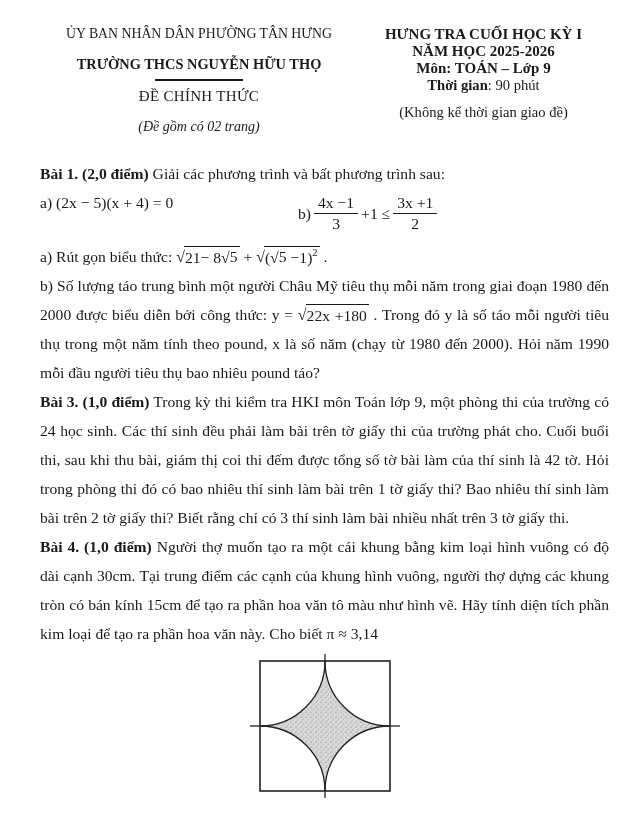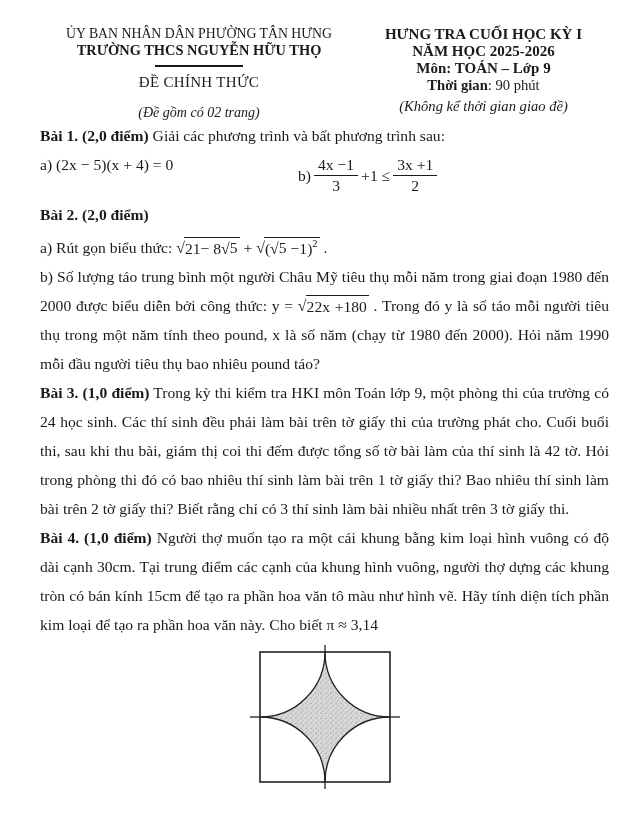--- a/index.html
+++ b/index.html
@@ -6,31 +6,31 @@
   body { font-family:"Liberation Serif", serif; color:#1a1a1a; }
   .page {
     position:relative; width:643px; height:838px; background:#ffffff;
     box-sizing:border-box; padding:26px 34px 0 40px; overflow:hidden;
   }
   
   .header { display:flex; }
   .h-left { width:318px; text-align:center; }
   .h-right { flex:1; text-align:center; }
   .org { font-size:13.8px; white-space:nowrap; }
-  .school { font-size:14.4px; font-weight:bold; margin-top:0; white-space:nowrap; }
+  .school { font-size:14.4px; font-weight:bold; margin-top:14px; white-space:nowrap; }
   .h-rule { width:88px; border-top:2px solid #1a1a1a; margin:6px auto 7px; }
   .official { font-size:15px; font-weight:normal; letter-spacing:.3px; }
   .pages { font-size:14px; font-style:italic; margin-top:14px; }
   .ht1,.ht2,.ht3 { font-weight:bold; font-size:15px; }
   .ht2,.ht3,.ht4 { margin-top:0; }
   .ht4 { font-size:14.6px; }
   .ht4 .bold { font-weight:bold; }
-  .ht5 { font-size:14.6px; font-style:italic; margin-top:4px; }
+  .ht5 { font-size:14.6px; margin-top:10px; }
   
-  .main { font-size:15.6px; line-height:29px; }
+  .main { margin-top:24px; font-size:15.6px; line-height:29px; }
   .para { margin:0; text-align:justify; }
   .para.left { text-align:left; }
   .bhead { font-weight:bold; }
   .it { }
   
   .formula-row { display:flex; height:50px; }
   .fa { width:258px; }
   .fb { display:flex; align-items:center; }
   .frac { display:inline-block; text-align:center; vertical-align:middle;
           line-height:1.12; margin:0 3px; }
@@ -80,21 +80,20 @@
             <span class="den">3</span>
           </span>
         <span>+1 ≤</span>
         <span class="frac">
             <span class="num">3x +1</span>
             <span class="den">2</span>
           </span>
       </div>
     </div>
 
-    <p class="para left"><span class="bhead">Bài 2. (2,0 điểm)</span></p>
 
     <p class="para left"><span>a) Rút gọn biểu thức:  </span><span class="sqrt"><span class="sq-sign">√</span><span class="rad"><span>21− 8</span><span class="sqrt"><span class="sq-sign">√</span><span class="irad">5</span></span></span></span><span> + </span><span class="sqrt"><span class="sq-sign">√</span><span class="rad"><span>(</span><span class="sqrt"><span class="sq-sign">√</span><span class="irad">5</span></span><span> −1)</span><sup class="pow">2</sup></span></span><span> .</span></p>
 
     <p class="para"><span>b) Số lượng táo trung bình một người Châu Mỹ tiêu thụ mỗi năm trong giai đoạn 1980 đến 2000 được biểu diễn bởi công thức:  </span><span class="sqrt"><span>y = </span><span class="sq-sign">√</span><span class="rad">22x +180</span></span><span> . Trong đó y là số táo mỗi người tiêu thụ trong một năm tính theo pound, x là số năm (chạy từ 1980 đến 2000). Hỏi năm 1990 mỗi đầu người tiêu thụ bao nhiêu pound táo?</span></p>
 
     <p class="para"><span class="bhead">Bài 3. (1,0 điểm)</span><span> Trong kỳ thi kiểm tra HKI môn Toán lớp 9, một phòng thi của trường có 24 học sinh. Các thí sinh đều phải làm bài trên tờ giấy thi của trường phát cho. Cuối buổi thi, sau khi thu bài, giám thị coi thi đếm được tổng số tờ bài làm của thí sinh là 42 tờ. Hỏi trong phòng thi đó có bao nhiêu thí sinh làm bài trên 1 tờ giấy thi? Bao nhiêu thí sinh làm bài trên 2 tờ giấy thi? Biết rằng chỉ có 3 thí sinh làm bài nhiều nhất trên 3 tờ giấy thi.</span></p>
 
     <p class="para"><span class="bhead">Bài 4. (1,0 điểm)</span><span> Người thợ muốn tạo ra một cái khung bằng kim loại hình vuông có độ dài cạnh 30</span><span class="it">cm</span><span>. Tại trung điểm các cạnh của khung hình vuông, người thợ dựng các khung tròn có bán kính 15</span><span class="it">cm</span><span> để tạo ra phần hoa văn tô màu như hình vẽ. Hãy tính diện tích phần kim loại để tạo ra phần hoa văn này. Cho biết </span><span class="it">π ≈ 3,14</span></p>
 
     <div class="fig-wrap">

